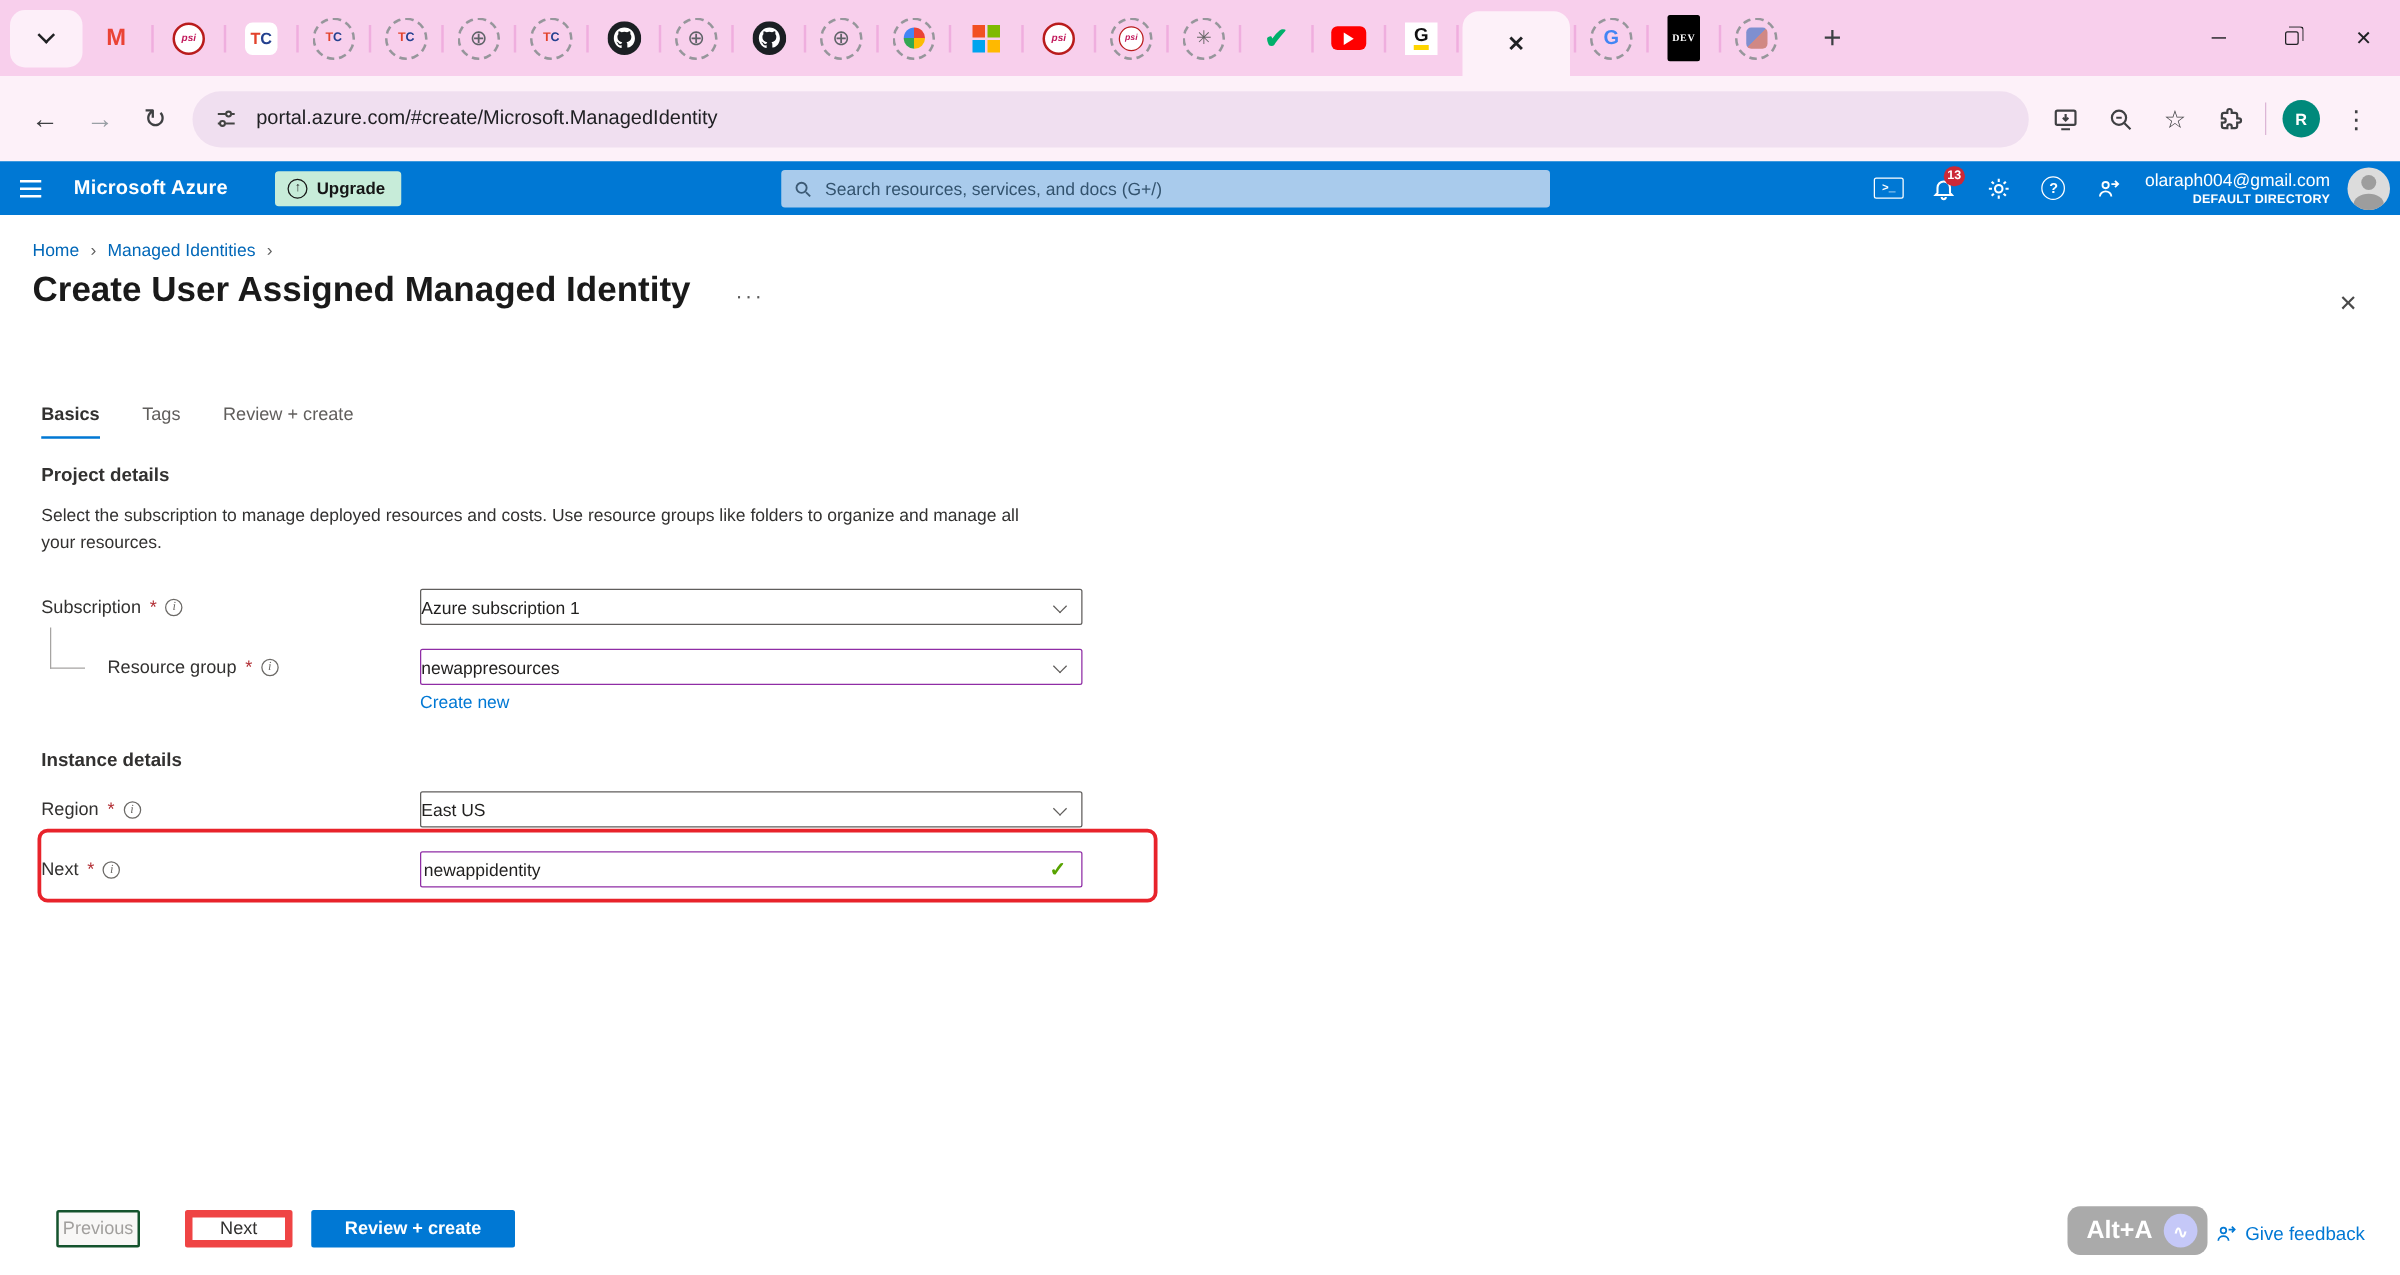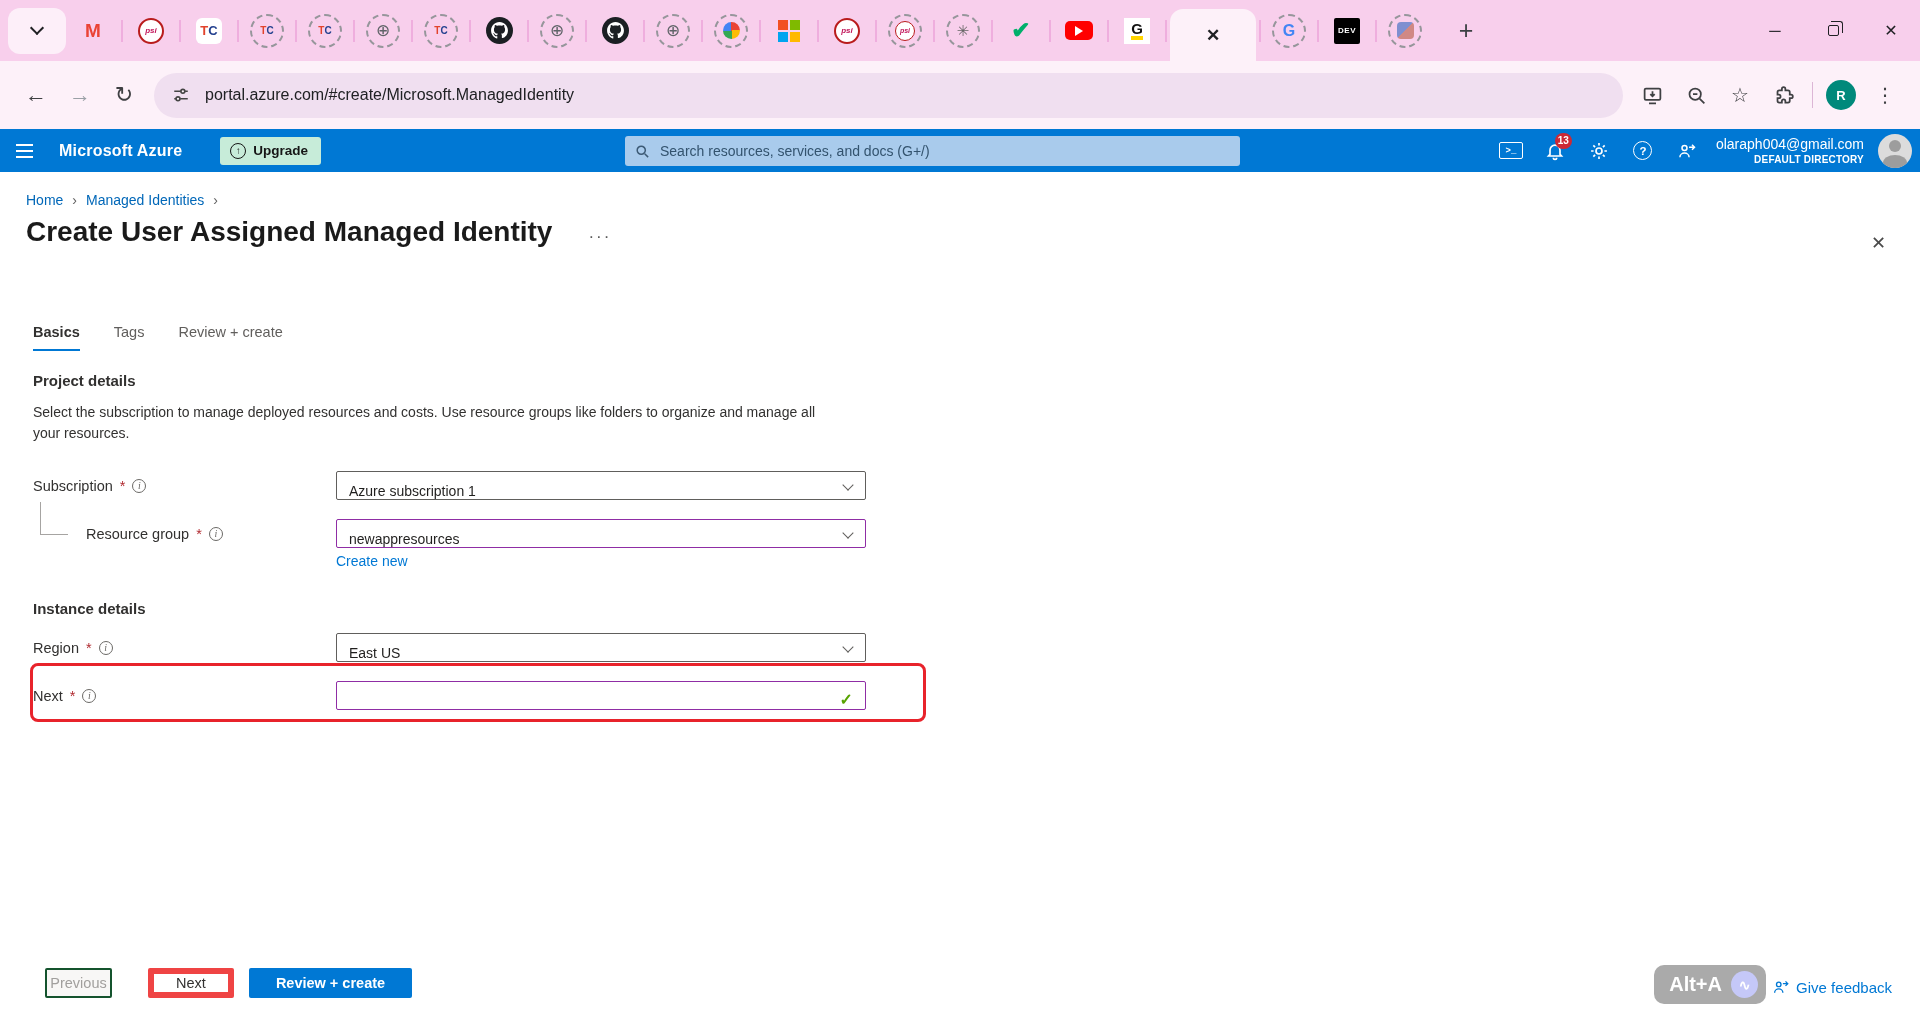--- a/index.html
+++ b/index.html
@@ -46,23 +46,23 @@
   .ims { display:grid; grid-template-columns:10px 10px; grid-gap:2px; }
   .ims span { width:10px; height:10px; display:block; }
   .iopen { font-size:15px; color:#666; line-height:1; }
   .icheck { color:#00b06b; font-size:23px; font-weight:800; line-height:1; }
   .iyt { width:28px; height:19px; background:#f00; border-radius:5px; display:flex; align-items:center; justify-content:center; }
   .iyt::after { content:''; width:0; height:0; border-left:8px solid #fff; border-top:5px solid transparent; border-bottom:5px solid transparent; }
   .igy { width:26px; height:26px; background:#fff; display:flex; align-items:center; justify-content:center;
     font-weight:900; font-size:15px; color:#111; }
   .igy span { border-bottom:4px solid #ffd500; line-height:1; }
   .igg { color:#4285f4; font-weight:900; font-size:16px; line-height:1; }
-  .idev { width:26px; height:26px; background:#000; color:#fff; font-weight:800; font-size:8px;
+  .idev { width:26px; height:37px; background:#000; color:#fff; font-weight:800; font-size:8px;
     display:flex; align-items:center; justify-content:center; letter-spacing:.5px; border-radius:2px;
-    font-family:Liberation Sans, sans-serif; }
+    font-family:Liberation Serif, serif; }
   .ilogo { width:17px; height:17px; border-radius:4px; background:linear-gradient(135deg,#7f8fd0 50%,#d08884 50%); }
 
   
   .toolbar { height:68px; background:#fdf1f9; display:flex; align-items:center; padding:0 14px; }
   .navbtn { width:44px; height:44px; display:flex; align-items:center; justify-content:center;
     font-size:22px; color:#3f4043; flex:none; cursor:pointer; }
   .navbtn.fwd { color:#9aa0a6; }
   .urlbar { flex:1; height:45px; background:#f0dff0; border-radius:23px; display:flex; align-items:center;
     padding:0 18px; margin:0 8px; }
   .urltext { border:none; background:transparent; font-size:16px; color:#202124; flex:1; margin-left:13px;
@@ -114,21 +114,21 @@
   .ptabs { position:absolute; top:152px; left:33px; display:flex; gap:34px; font-size:14.5px; color:#605e5c; }
   .ptab { padding-bottom:9px; cursor:pointer; }
   .ptab.active { color:#323130; font-weight:700; border-bottom:2.5px solid #0078d4; }
   .h2 { position:absolute; left:33px; font-size:15px; font-weight:700; color:#323130; }
   .desc { position:absolute; top:230px; left:33px; width:810px; font-size:14px; line-height:21px; color:#323130; }
   .flabel { position:absolute; left:33px; height:29px; font-size:14.5px; color:#323130; display:flex; align-items:center; gap:7px; }
   .req { color:#b02a30; }
   .info { width:14px; height:14px; border:1px solid #6b6966; border-radius:50%; color:#6b6966; font-size:10px;
     display:inline-flex; align-items:center; justify-content:center; font-family:"Liberation Serif", serif; font-style:italic; cursor:pointer; }
   .ctrl { position:absolute; left:336px; width:530px; height:29px; border:1px solid #605e5c; border-radius:2px;
-    background:#fff; display:flex; align-items:flex-end; padding:0 12px; font-size:14px; color:#201f1e; cursor:pointer; }
+    background:#fff; display:flex; align-items:center; padding:0 0; font-size:14px; color:#201f1e; cursor:pointer; }
   .ctrl.focus { border:1.5px solid #8f2da5; }
   .cchev { position:absolute; right:13px; top:9px; width:8px; height:8px; border-left:1.5px solid #605e5c;
     border-bottom:1.5px solid #605e5c; transform:rotate(-45deg); }
   .ctrl input { border:none; outline:none; font-size:14px; color:#201f1e; flex:1; font-family:inherit; background:transparent; }
   .vcheck { position:absolute; right:12px; color:#57a300; font-size:16px; font-weight:700; }
   .connector { position:absolute; left:40px; top:330px; width:28px; height:33px;
     border-left:1.2px solid #a6a4a2; border-bottom:1.2px solid #a6a4a2; }
   .createnew { position:absolute; left:336px; top:381px; font-size:14px; color:#0078d4; cursor:pointer; }
   .redbox { position:absolute; left:30px; top:491px; width:896px; height:59px; border:3px solid #e8232b;
     border-radius:8px; pointer-events:none; }
@@ -456,20 +456,21 @@
     <span>East US</span>
     <span class="cchev"></span>
   </div>
 
   <div class="flabel" style="top:509px">
     <span>Next</span>
       <span class="req">*</span>
     <span class="info">i</span>
   </div>
   <div class="ctrl focus" style="top:509px">
+    <input value="newappidentity" style="">
     <span class="vcheck">✓</span>
   </div>
   <div class="redbox"></div>
 
   <div class="pbtn" id="btn-prev">Previous</div>
   <div class="pbtn" id="btn-next">Next</div>
   <div class="pbtn" id="btn-rc">Review + create</div>
 
   <div class="alta">
     <span>Alt+A</span>

